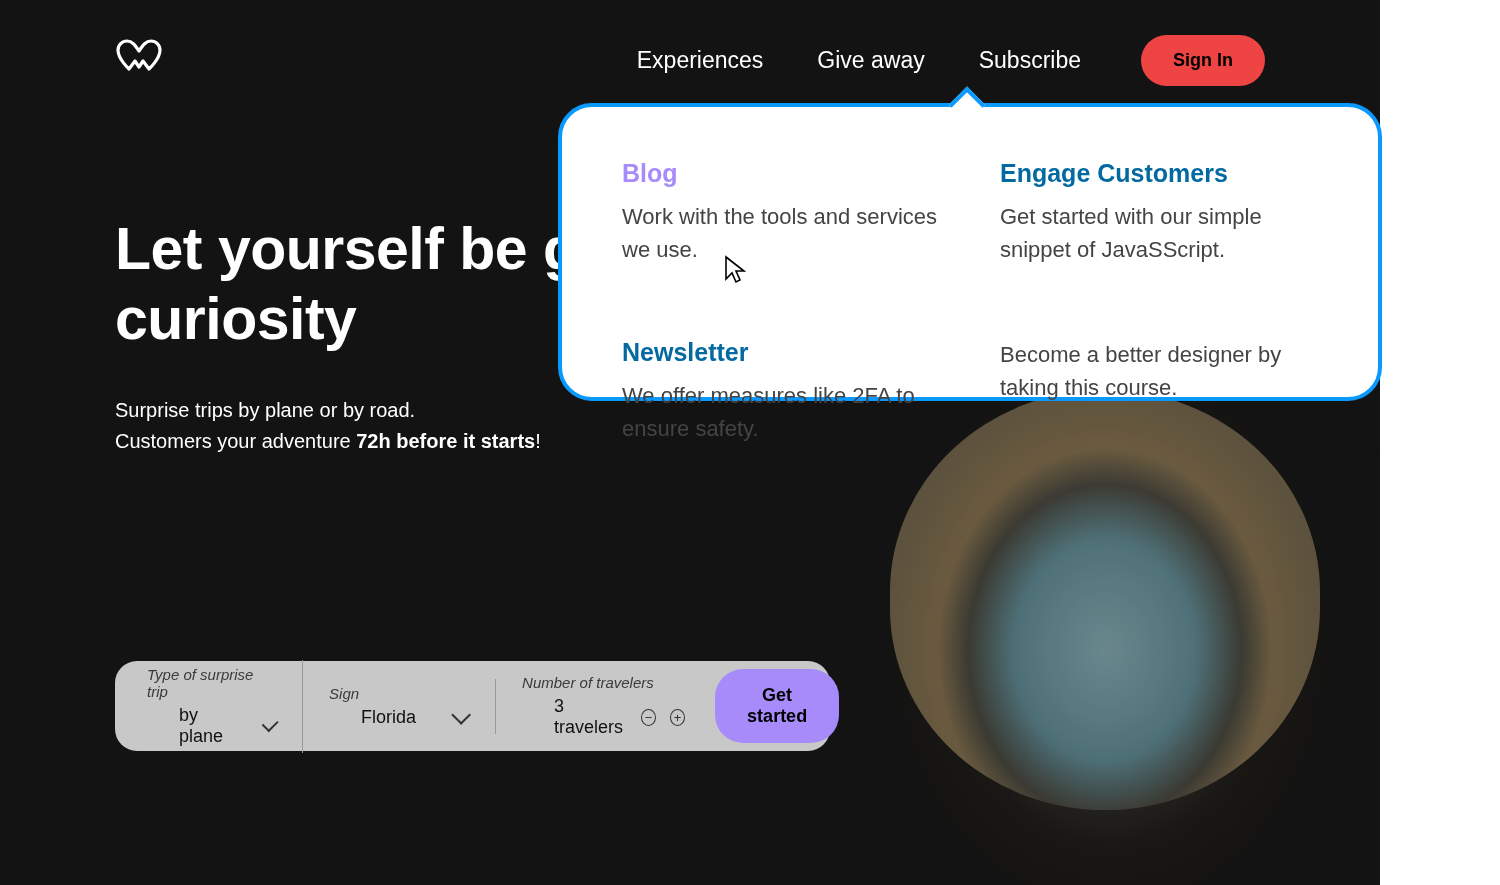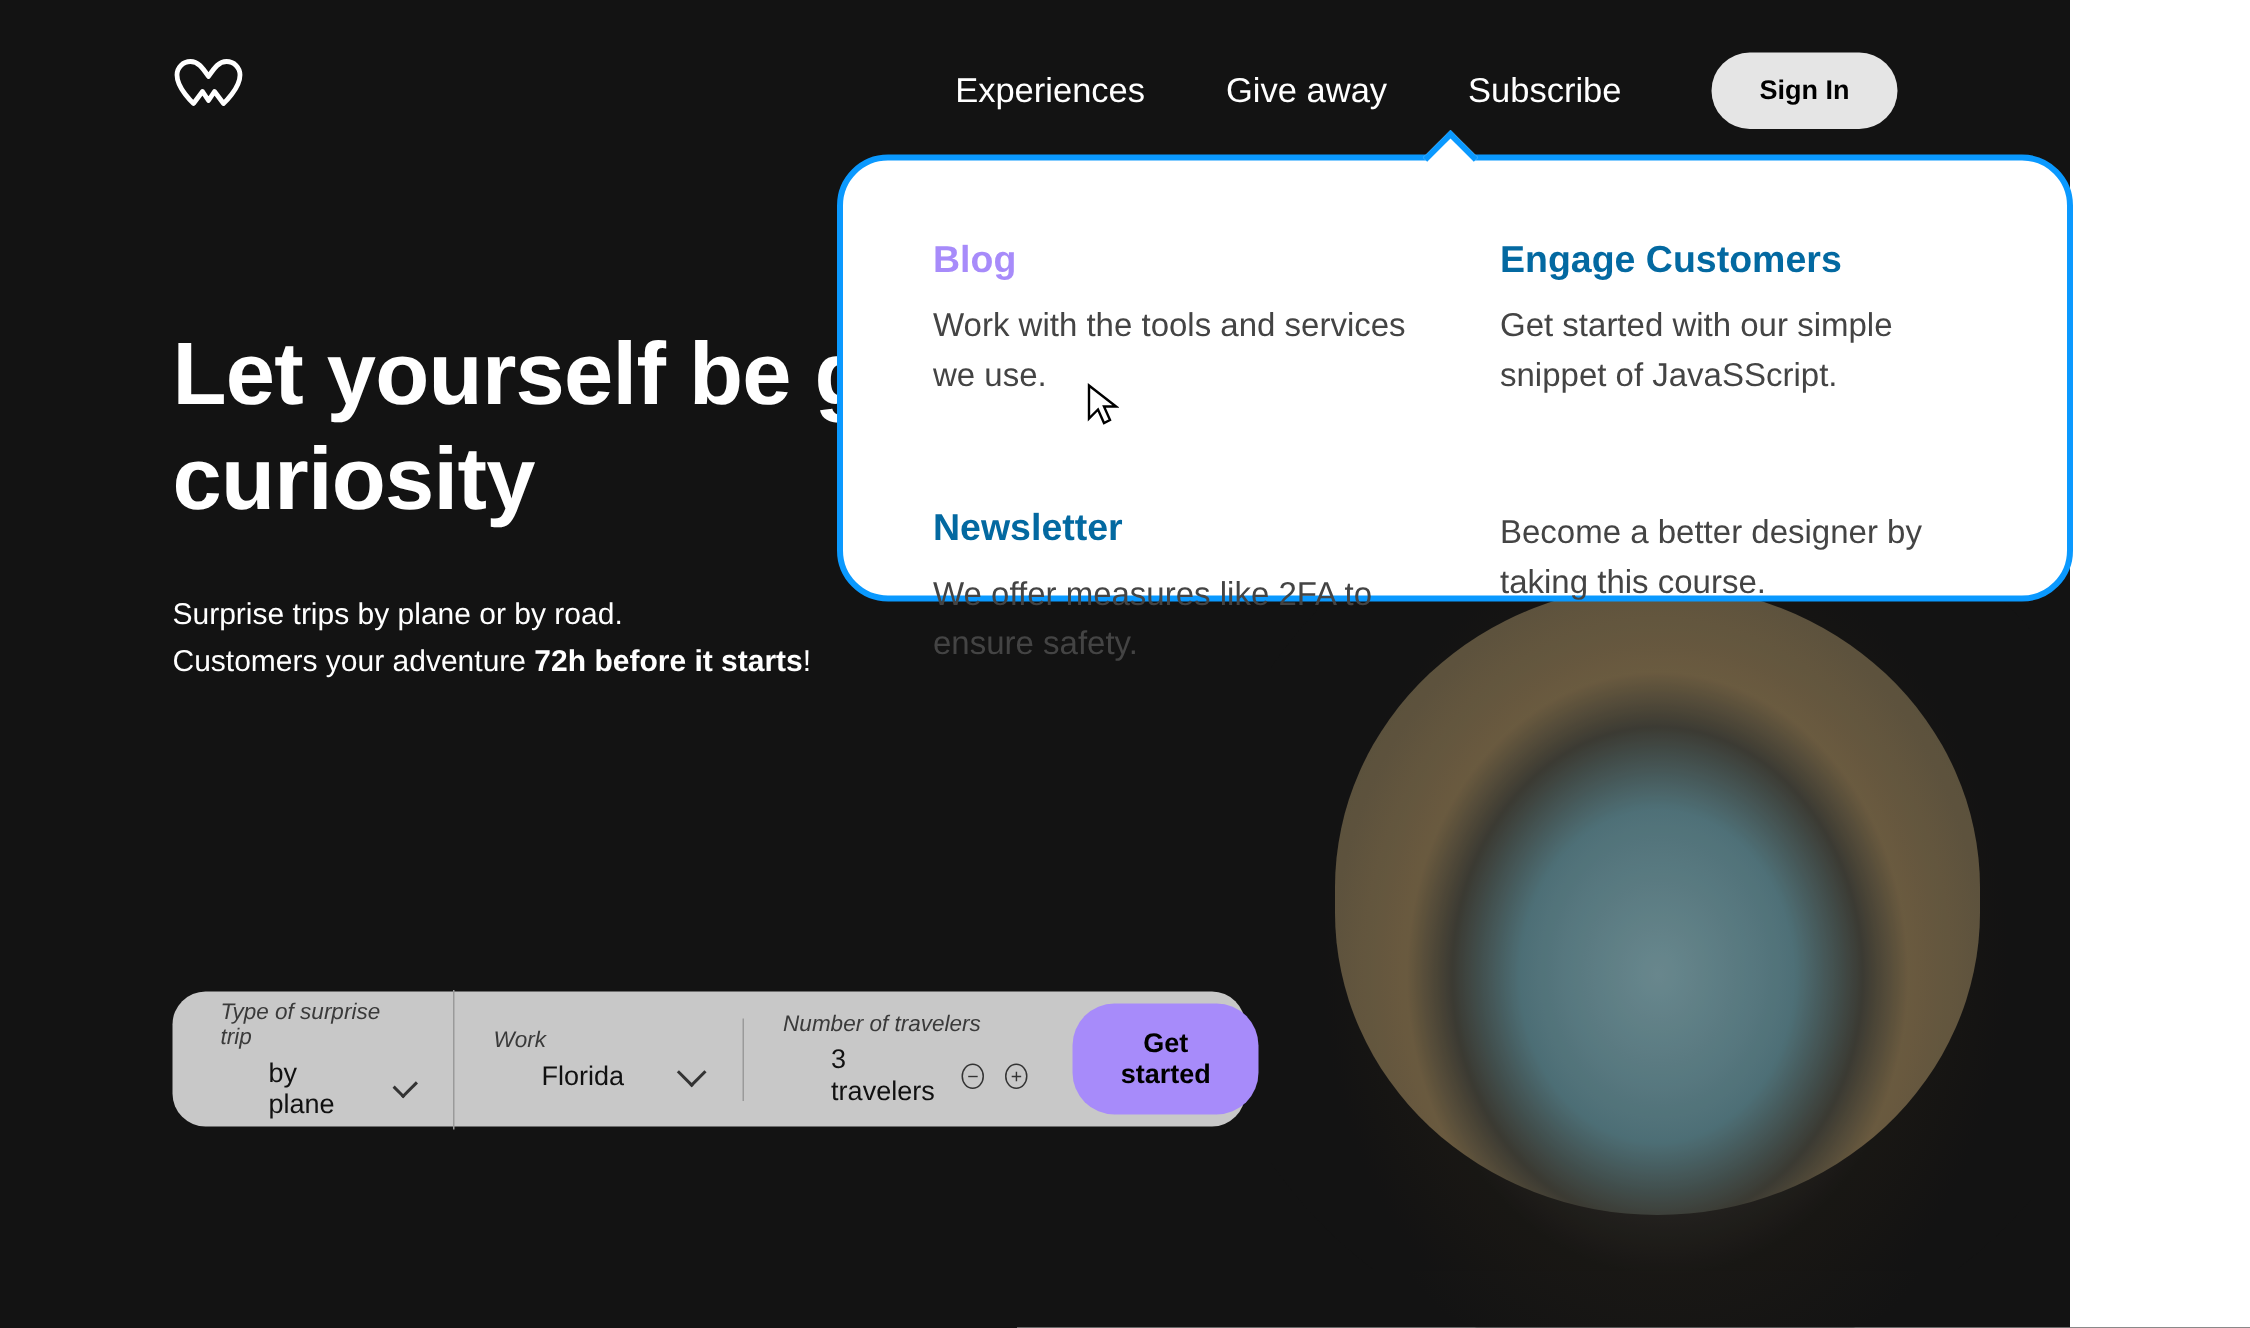--- a/index.html
+++ b/index.html
@@ -58,21 +58,21 @@
   gap: 54px;
   margin-right: 60px;
 }
 .nav-link {
   color: #fff;
   font-size: 23px;
   font-weight: 500;
   cursor: pointer;
 }
 .signin-btn {
-  background: #e5e5e5;
+  background: #ef4444;
   color: #000;
   border: none;
   border-radius: 30px;
   padding: 15px 32px;
   font-size: 18px;
   font-weight: 600;
   cursor: pointer;
   text-align: center;
 }
 .headline {
@@ -281,21 +281,21 @@
 
   <div class="search-bar">
     <div class="search-field sep">
       <span class="sf-label">Type of surprise trip</span>
       <span class="sf-value">
         <span>by plane</span>
         <span class="chev"></span>
       </span>
     </div>
     <div class="search-field sep">
-      <span class="sf-label">Work</span>
+      <span class="sf-label">Sign</span>
       <span class="sf-value">
         <span>Florida</span>
         <span class="chev"></span>
       </span>
     </div>
     <div class="search-field">
       <span class="sf-label">Number of travelers</span>
       <span class="sf-value">
         <span>3 travelers</span>
         <span class="stepper-btn">−</span>

